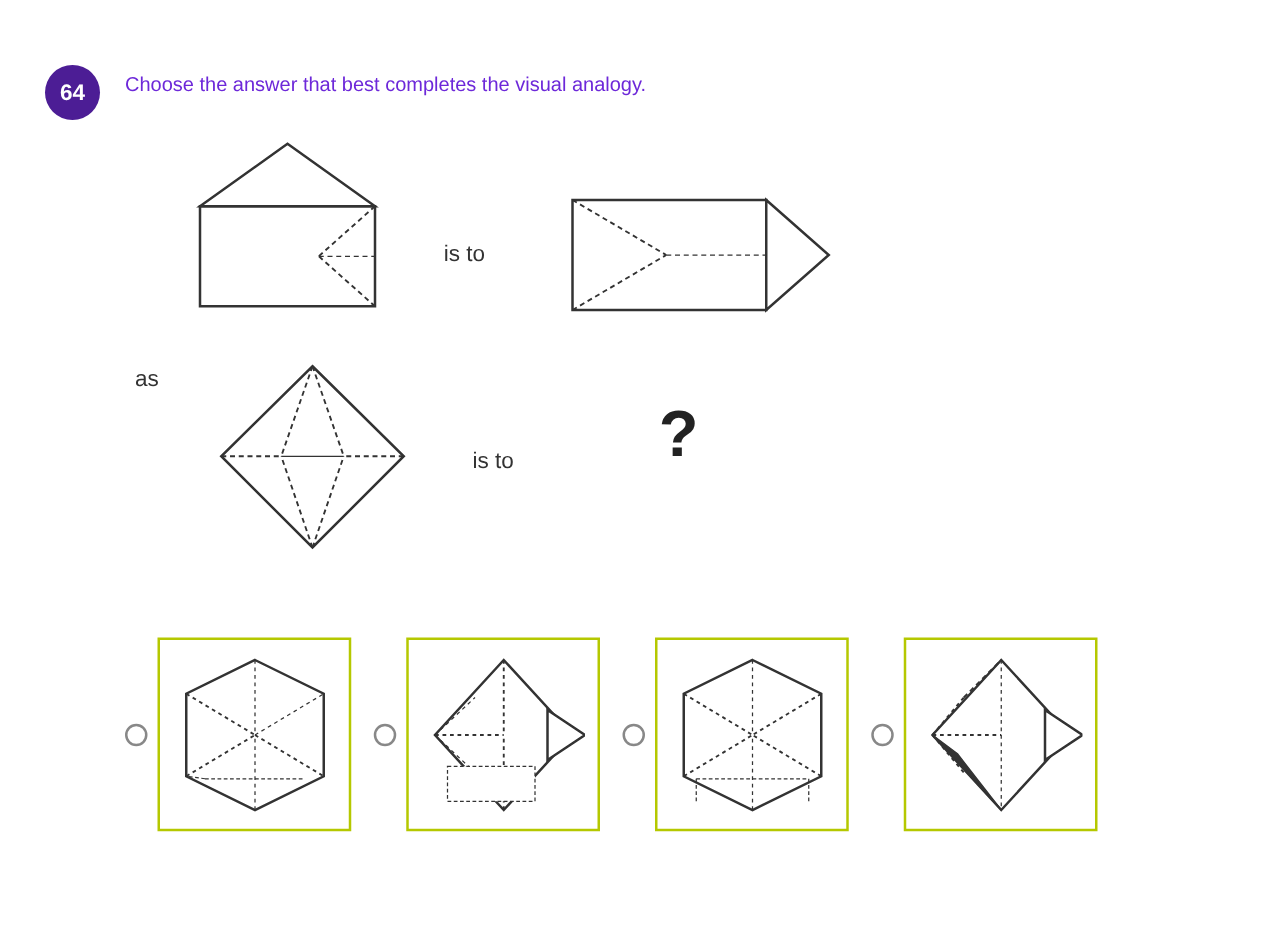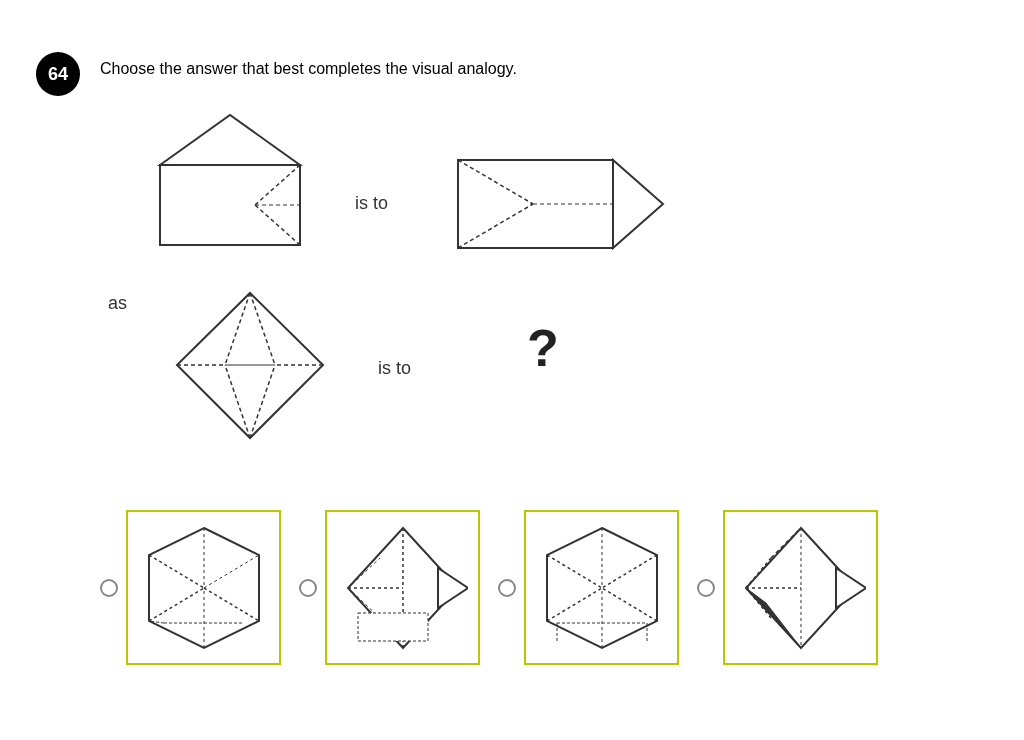--- a/index.html
+++ b/index.html
@@ -11,36 +11,36 @@
       overflow: hidden;
       position: relative;
     }
 
     .question-number {
       position: absolute;
       top: 52px;
       left: 36px;
       width: 44px;
       height: 44px;
-      background: #000000;
+      background: #4c1d95;
       border-radius: 50%;
       display: flex;
       align-items: center;
       justify-content: center;
       color: white;
       font-size: 18px;
       font-weight: bold;
     }
 
     .question-text {
       position: absolute;
       top: 60px;
       left: 100px;
       font-size: 16px;
-      color: #000000;
+      color: #6d28d9;
     }
 
     .is-to-1 {
       position: absolute;
       top: 193px;
       left: 355px;
       font-size: 18px;
       color: #333;
     }
 

